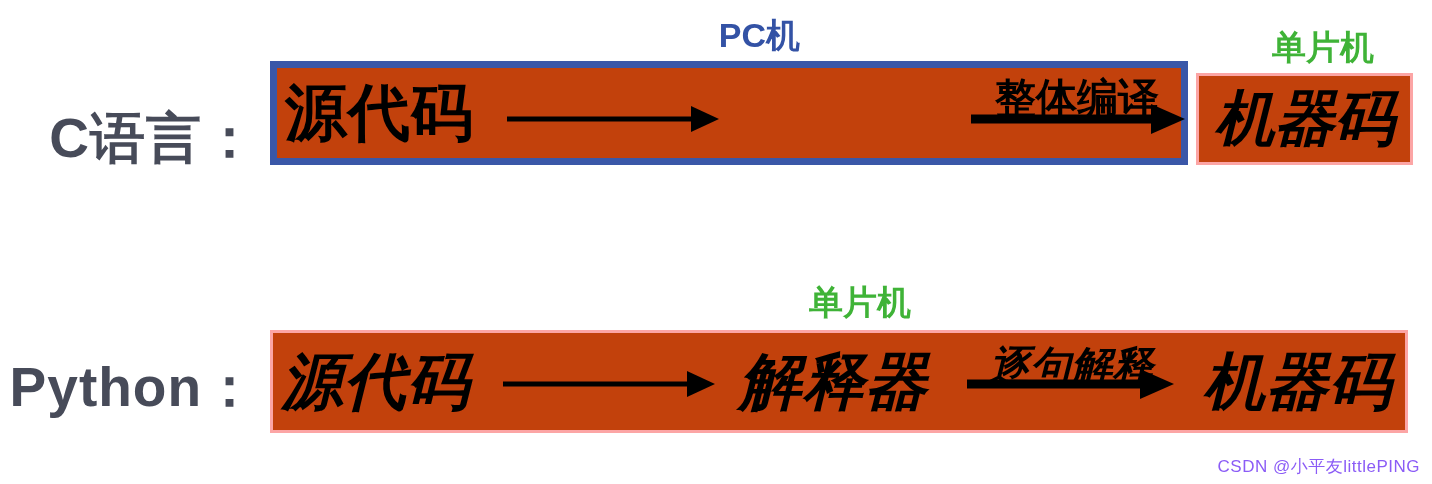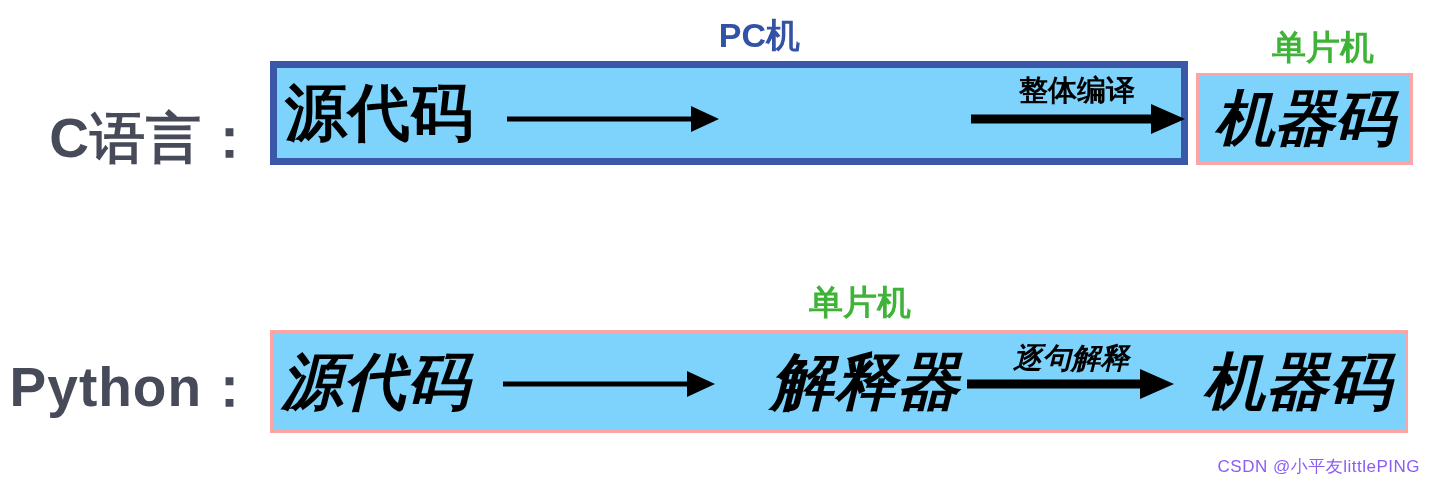--- a/index.html
+++ b/index.html
@@ -16,21 +16,21 @@
   .lang-c { left:36px; top:84px; width:222px;margin-top:18px; }
   .lang-py { left:6px; top:351px; width:252px; }
 
   .box-label {
     position:absolute; font-size:34px; font-weight:bold; text-align:right;
     white-space:nowrap;
   }
   .blue-text  { color:#3352A5; }
   .green-text { color:#3FB337; }
 
-  .main-box { position:absolute; background:#7dd3fc; }
+  .main-box { position:absolute; background:#c2410c; }
   .blue-border  { border:7px solid #3A57A8; }
   .green-border { border:3px solid #fca5a5;font-style:italic; }
 
   .node {
     position:absolute; top:50%; transform:translateY(-50%);
     font-size:62px; font-weight:bold; color:#000; white-space:nowrap;
     letter-spacing:1px;
   }
   .node-center {
     position:absolute; left:0; right:0; top:50%; transform:translateY(-50%);
@@ -47,21 +47,21 @@
     position:absolute; right:0; top:50%; transform:translateY(-50%);
     width:0; height:0; border-style:solid; border-color:transparent;
     border-left-color:#000; border-right-width:0;
   }
   .thin  .arrow-line { height:5px;  right:26px; }
   .thin  .arrow-head { border-left-width:28px; border-top-width:13px; border-bottom-width:13px; }
   .thick .arrow-line { height:9px;  right:30px; }
   .thick .arrow-head { border-left-width:34px; border-top-width:15px; border-bottom-width:15px; }
 
   .arrow-label {
-    position:absolute; font-size:29px; font-weight:bold; color:#000;
+    position:absolute; font-size:41px; font-weight:bold; color:#000;
     text-align:center; white-space:nowrap;
   }
   .watermark {
     position:absolute; right:12px; bottom:6px; font-size:17px;
     color:#8b5cf6; letter-spacing:0.5px;
   }
 </style>
 </head>
 <body>
 
@@ -101,21 +101,21 @@
 
   <div class="main-box green-border" style="left:270px; top:330px; width:1138px; height:103px;">
 
     <div class="node" style="left:8px;">源代码</div>
 
     <div class="arrow thin" style="left:230px; top:36px; width:212px;">
       <div class="arrow-line"></div>
       <div class="arrow-head"></div>
     </div>
 
-    <div class="node" style="left:466px;margin-left:32px;">解释器</div>
+    <div class="node" style="left:466px;">解释器</div>
 
     <div class="arrow-label" style="left:698px; top:6px; width:200px;">逐句解释</div>
 
     <div class="arrow thick" style="left:694px; top:36px; width:207px;">
       <div class="arrow-line"></div>
       <div class="arrow-head"></div>
     </div>
 
     <div class="node" style="left:930px;">机器码</div>
   </div>

